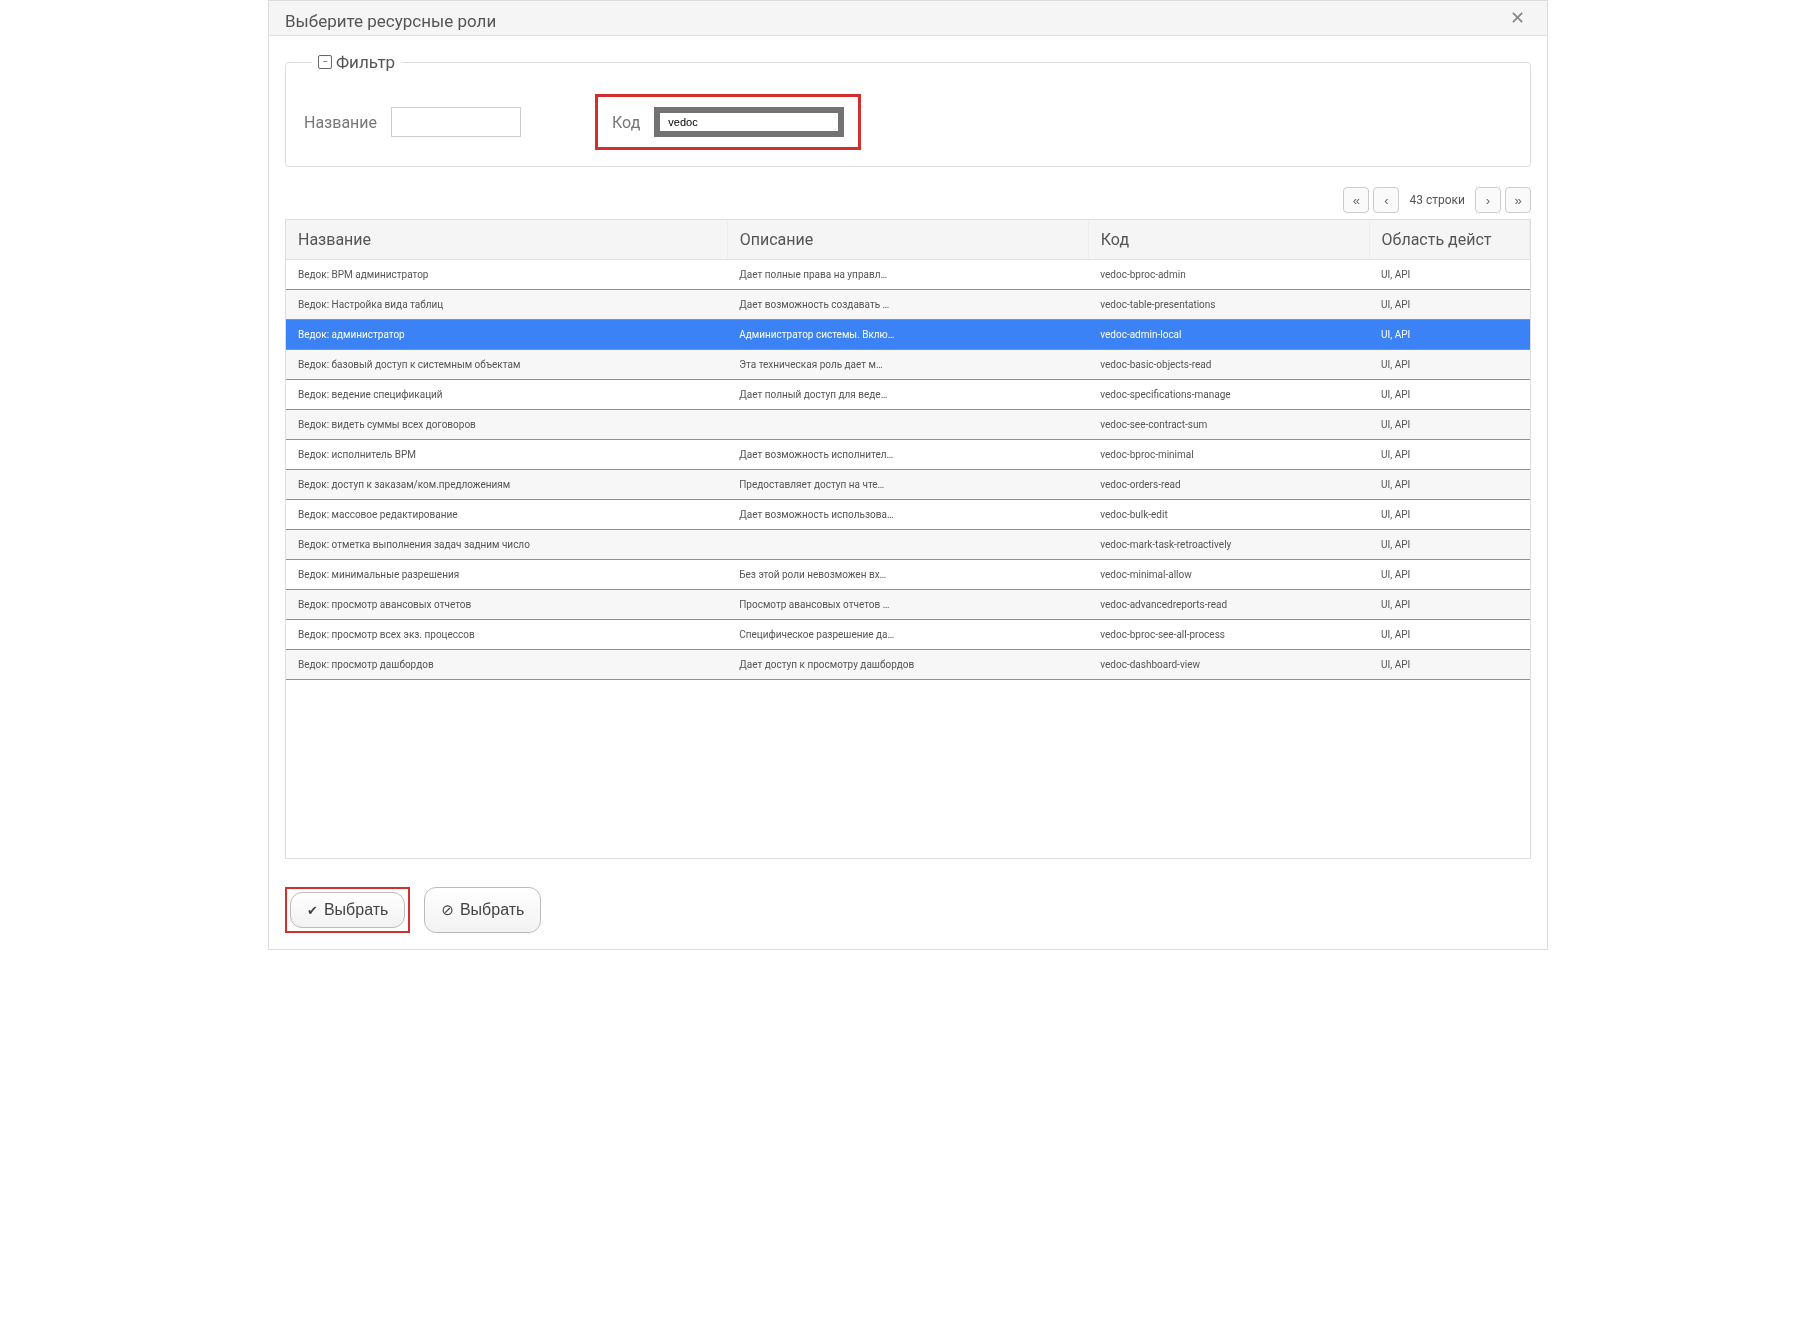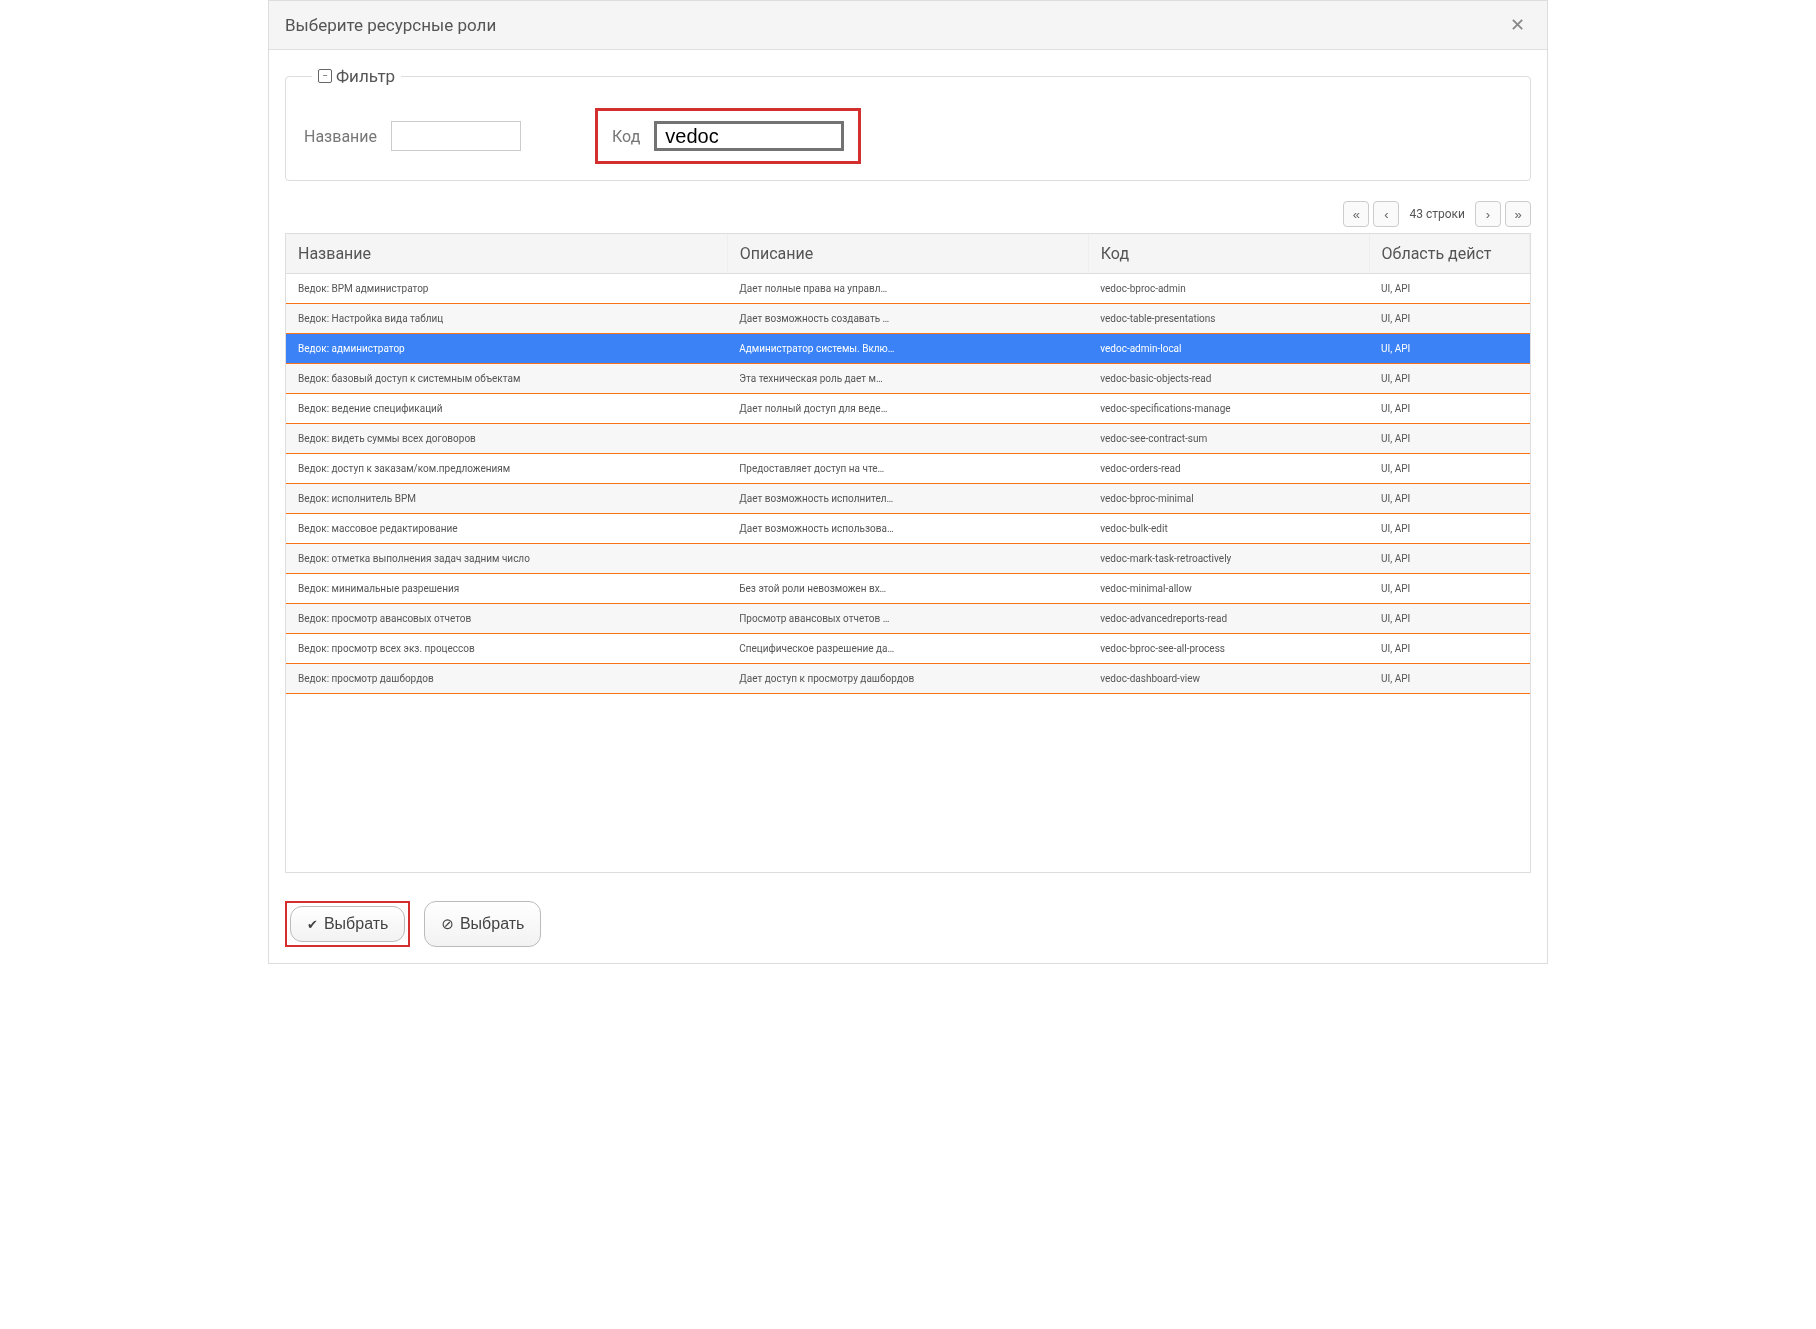--- a/index.html
+++ b/index.html
@@ -11,22 +11,22 @@
     }
     .dialog {
       width: 1280px;
       margin: 0 auto;
       background: #fff;
       border: 1px solid #ddd;
     }
     .dialog-header {
       display: flex;
       justify-content: space-between;
-      align-items: center;
-      padding: 11px 16px;
+      align-items: flex-end;
+      padding: 4px 16px;
       background: #f5f5f5;
       border-bottom: 1px solid #e0e0e0;
     }
     .dialog-title {
       font-size: 17px;
       color: #555;
       font-weight: 400;
     }
     .close-btn {
       background: none;
@@ -86,23 +86,23 @@
     }
     .code-group {
       border: 3px solid #d32f2f;
       padding: 10px 14px;
       display: flex;
       align-items: center;
       gap: 14px;
       margin-left: 60px;
     }
     .code-input {
-      border: 3px solid #737373;
+      border: 6px solid #737373;
       padding: 4px 8px;
-      font-size: 20px;
+      font-size: 11px;
       height: 30px;
       width: 190px;
     }
     .pagination {
       display: flex;
       justify-content: flex-end;
       align-items: center;
       gap: 4px;
       margin-bottom: 6px;
     }
@@ -273,29 +273,29 @@
               <td class="col-code">vedoc-specifications-manage</td>
               <td class="col-scope">UI, API</td>
             </tr>
             <tr>
               <td class="col-name">Ведок: видеть суммы всех договоров</td>
               <td class="col-desc"></td>
               <td class="col-code">vedoc-see-contract-sum</td>
               <td class="col-scope">UI, API</td>
             </tr>
             <tr>
+              <td class="col-name">Ведок: исполнитель BPM</td>
+              <td class="col-desc">Дает возможность исполнител…</td>
+              <td class="col-code">vedoc-bproc-minimal</td>
+              <td class="col-scope">UI, API</td>
+            </tr>
+            <tr>
               <td class="col-name">Ведок: доступ к заказам/ком.предложениям</td>
               <td class="col-desc">Предоставляет доступ на чте…</td>
               <td class="col-code">vedoc-orders-read</td>
-              <td class="col-scope">UI, API</td>
-            </tr>
-            <tr>
-              <td class="col-name">Ведок: исполнитель BPM</td>
-              <td class="col-desc">Дает возможность исполнител…</td>
-              <td class="col-code">vedoc-bproc-minimal</td>
               <td class="col-scope">UI, API</td>
             </tr>
             <tr>
               <td class="col-name">Ведок: массовое редактирование</td>
               <td class="col-desc">Дает возможность использова…</td>
               <td class="col-code">vedoc-bulk-edit</td>
               <td class="col-scope">UI, API</td>
             </tr>
             <tr>
               <td class="col-name">Ведок: отметка выполнения задач задним число</td>

